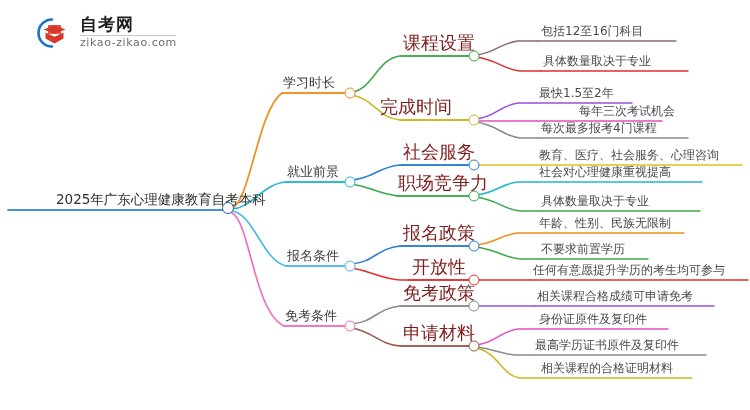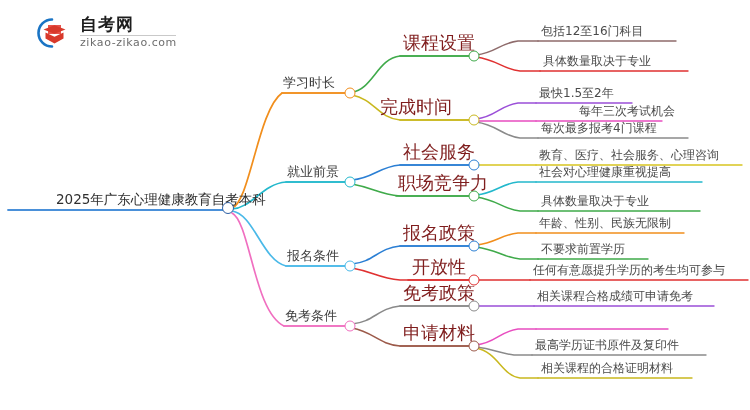--- a/index.html
+++ b/index.html
@@ -185,16 +185,17 @@
   <div class="node lvl3" style="left:539px;top:102px;">最快1.5至2年</div>
   <div class="node lvl3" style="left:539px;top:120px;margin-left:40px;">每年三次考试机会</div>
   <div class="node lvl3" style="left:541px;top:137px;">每次最多报考4门课程</div>
   <div class="node lvl3" style="left:539px;top:181px;">社会对心理健康重视提高</div>
   <div class="node lvl3" style="left:539px;top:164px;">教育、医疗、社会服务、心理咨询</div>
   <div class="node lvl3" style="left:541px;top:210px;">具体数量取决于专业</div>
   <div class="node lvl3" style="left:539px;top:232px;">年龄、性别、民族无限制</div>
   <div class="node lvl3" style="left:541px;top:258px;">不要求前置学历</div>
   <div class="node lvl3" style="left:533px;top:279px;">任何有意愿提升学历的考生均可参与</div>
   <div class="node lvl3" style="left:537px;top:305px;">相关课程合格成绩可申请免考</div>
+  <div class="node lvl3" style="left:539px;top:328px;">身份证原件及复印件</div>
   <div class="node lvl3" style="left:535px;top:354px;">最高学历证书原件及复印件</div>
   <div class="node lvl3" style="left:541px;top:377px;">相关课程的合格证明材料</div>
 
 </div>
 
 </body></html>

